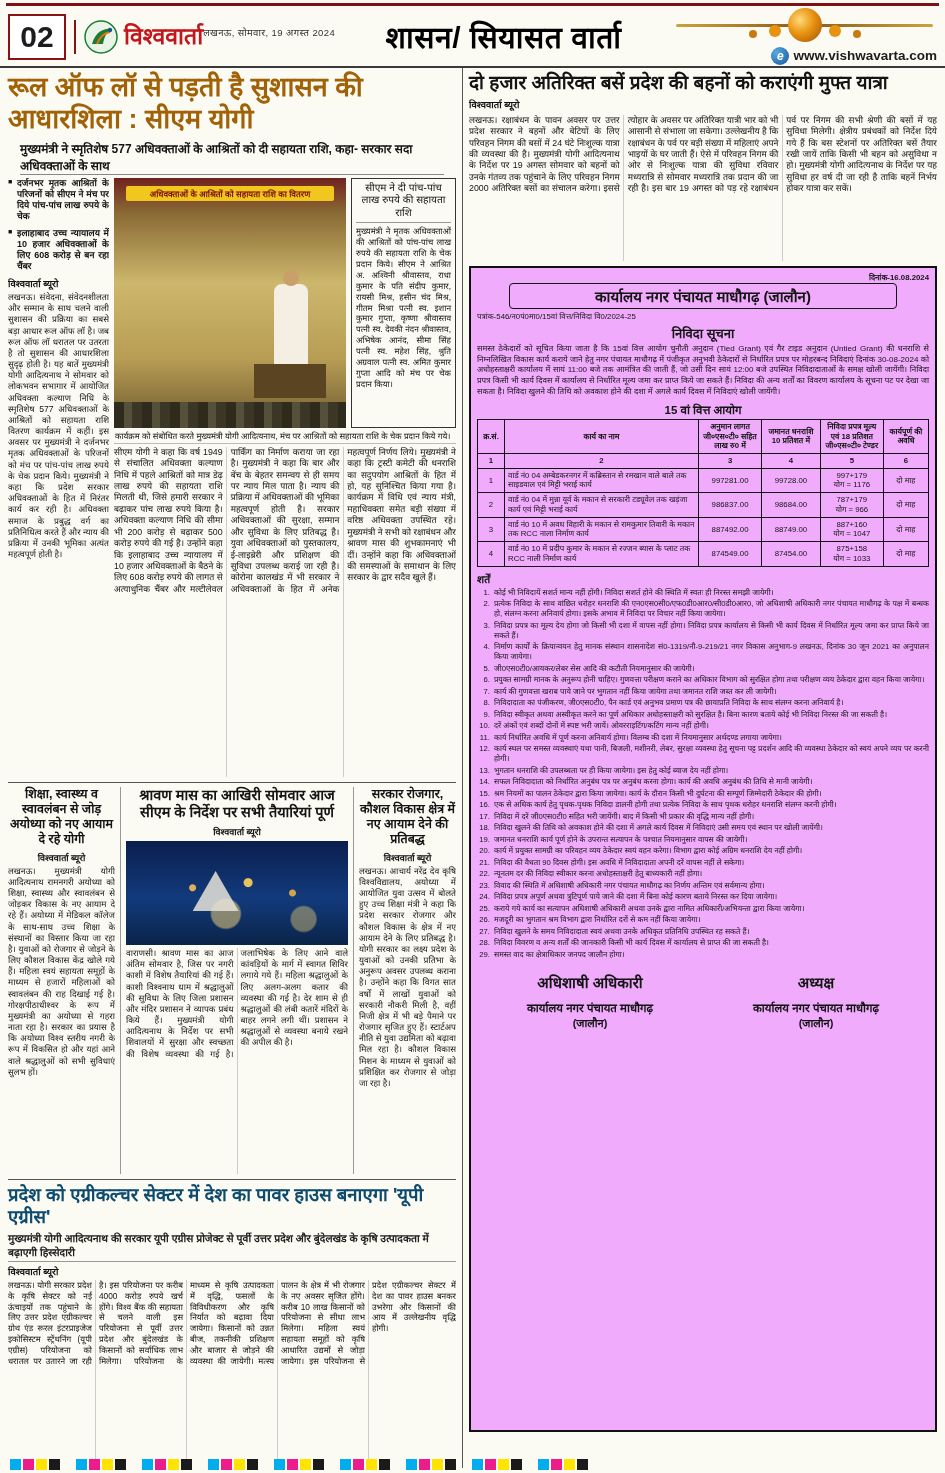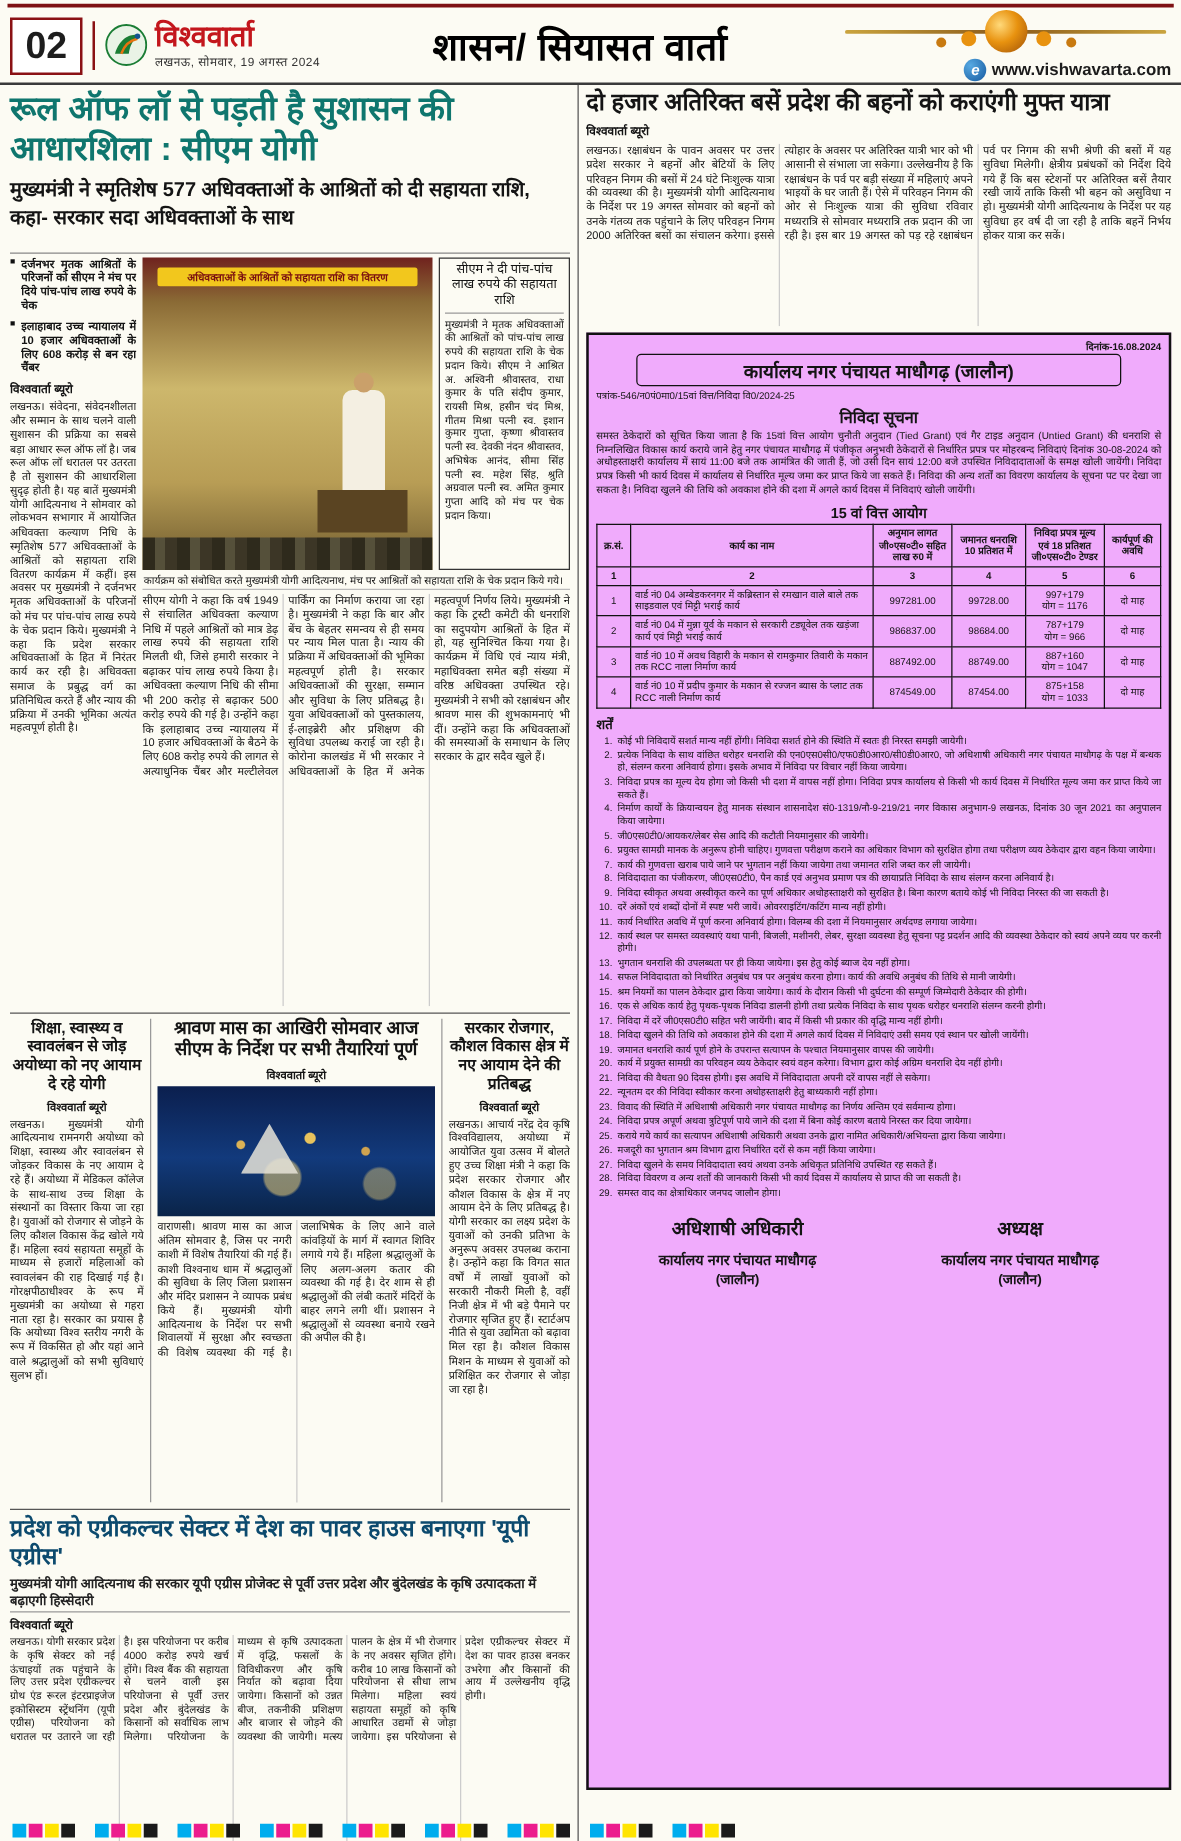--- a/index.html
+++ b/index.html
@@ -6,21 +6,21 @@
   html,body { background:#9a9a9a; }
   body { font-family:"Liberation Sans", sans-serif; color:#141414; }
   .page { width:945px; height:1473px; background:#fcfbf3; margin:0 auto; position:relative; overflow:hidden; }
   .top-rule { height:3px; background:#7e1113; margin:3px 6px 0; }
 
   
   .masthead { display:flex; align-items:center; gap:8px; padding:4px 8px 3px; border-bottom:2px solid #3a3a3a; height:62px; }
   .pageno { width:58px; height:46px; border:2px solid #8a1114; display:flex; align-items:center; justify-content:center;
             font-size:30px; font-weight:bold; color:#1d1d1d; background:#fff; }
   .brand-block { display:flex; gap:6px; align-items:center; border-left:2px solid #8a1114; padding-left:8px; }
-  .brand-text { display:flex; flex-direction:column; }
+  .brand-text { display:flex; }
   .brand-name { color:#c3161c; font-size:23px; font-weight:bold; line-height:1.05; }
   .brand-date { font-size:9.5px; color:#333; letter-spacing:.4px; margin-top:2px; }
   .section-title { flex:1; text-align:center; font-size:30px; font-weight:bold; color:#000000; letter-spacing:.5px; }
   .masthead-right { width:265px; height:56px; position:relative; }
   .rakhi { position:absolute; top:0; left:0; right:0; height:34px; }
   .rakhi::before { content:""; position:absolute; left:4px; right:4px; top:15px; height:3px;
                    background:linear-gradient(90deg,#caa43e,#8a5a1a,#caa43e); border-radius:2px; }
   .rakhi-medallion { position:absolute; left:50%; top:-1px; transform:translateX(-50%); width:34px; height:34px; border-radius:50%;
                    background:radial-gradient(circle at 35% 35%, #ffd97a, #e8920f 45%, #9c4f08);
                    box-shadow:-30px 6px 0 -11px #e8920f, 30px 6px 0 -11px #e8920f, -52px 9px 0 -13px #c87a10, 52px 9px 0 -13px #c87a10; }
@@ -28,22 +28,22 @@
              font-size:13.5px; font-weight:bold; color:#1c1c1c; }
   .e-icon { width:18px; height:18px; border-radius:50%; background:radial-gradient(circle at 30% 30%, #57a9e2, #15599f);
             color:#fff; font-size:12px; font-style:italic; display:flex; align-items:center; justify-content:center; font-weight:bold; }
 
   
   .content { display:flex; align-items:stretch; }
   .col-left { width:462px; padding:4px 6px 0 8px; }
   .col-right { flex:1; border-left:1px solid #555; padding:4px 8px 0 6px; }
 
   
-  .lead-headline { color:#0f766e; font-size:27px; line-height:1.18; font-weight:bold; }
-  .lead-subhead { font-size:16px; font-weight:bold; margin:4px 0 3px; border-bottom:1px solid #888; padding-bottom:18px; }
+  .lead-headline { color:#a16207; font-size:27px; line-height:1.18; font-weight:bold; }
+  .lead-subhead { font-size:12px; font-weight:bold; margin:4px 12px 3px; border-bottom:1px solid #888; padding-bottom:0; }
   .lead-grid { display:flex; gap:5px; }
   .lead-colA { width:101px; font-size:8.6px; text-align:justify; height:597px; overflow:hidden; line-height:1.3; }
   .bullets { list-style:none; margin-bottom:4px; }
   .bullets li { font-size:9px; font-weight:bold; margin-bottom:5px; padding-left:9px; position:relative; line-height:1.25; }
   .bullets li::before { content:"■"; position:absolute; left:0; top:0; font-size:7px; color:#101010; }
   .byline { font-weight:bold; font-size:9.5px; margin:3px 0 2px; }
   .lead-main { flex:1; }
   .photo-row { display:flex; gap:5px; }
   .lead-photo { width:232px; height:250px; position:relative; overflow:hidden;
       background:linear-gradient(180deg,#70221e 0%,#8a6a35 14%,#cdb76c 42%,#b89d55 72%,#6e5a2e 100%); }

